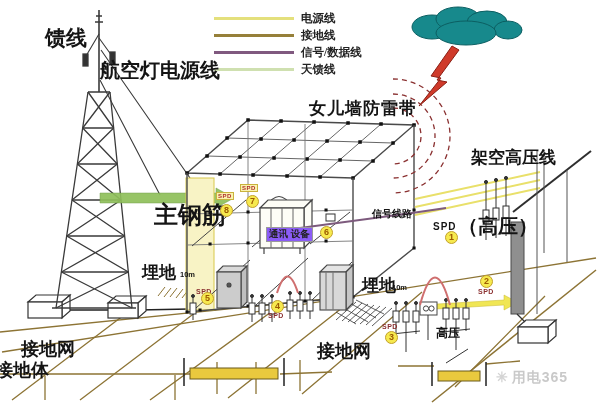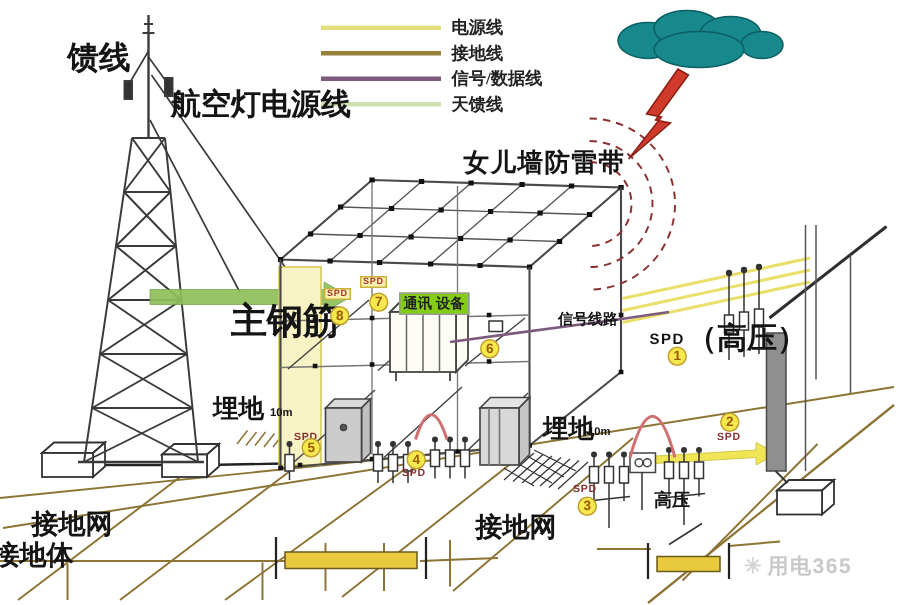--- a/index.html
+++ b/index.html
@@ -3,22 +3,22 @@
 <meta charset="utf-8">
 <style>
   html,body{margin:0;padding:0;background:#fff;}
   .stage{position:relative;width:600px;height:403px;background:#ffffff;overflow:hidden;
          font-family:"Liberation Serif", serif;}
   .stage svg{position:absolute;left:0;top:0;}
   .lbl{position:absolute;white-space:nowrap;color:#141414;font-weight:bold;line-height:1.1;}
   .spd-tiny{position:absolute;font-family:"Liberation Sans",sans-serif;font-weight:bold;
             font-size:7px;color:#8a2f2f;letter-spacing:.5px;white-space:nowrap;}
   .spd-chip{background:#faf3ae;border:1px solid #c9b23c;padding:0 1px;font-size:6px;color:#b03030;}
-  .box-label{background:#84cc16;border:1px solid #9a9a9a;padding:0 2px;
-             font:bold 9.5px "Liberation Sans",sans-serif;color:#222;}
+  .box-label{background:#8b5cf6;border:1px solid #9a9a9a;padding:0 2px;
+             font:bold 9.5px "Liberation Sans",sans-serif;color:#222;margin-top:32px;}
   .badge{position:absolute;width:13px;height:13px;border-radius:50%;background:#f6e94e;
          border:1px solid #c2a02c;color:#9c5a00;box-sizing:border-box;text-align:center;
          font:bold 9px/11px "Liberation Sans",sans-serif;}
   .legend{position:absolute;left:214px;top:10px;}
   .legend-row{display:flex;align-items:center;gap:7px;height:17px;}
   .legend-line{width:80px;height:3px;display:inline-block;}
   .legend-label{font-family:"Liberation Serif",serif;font-size:11.5px;font-weight:bold;color:#222;}
   .watermark{position:absolute;left:496px;top:369px;color:#c9c9c9;letter-spacing:1px;
              font:bold 14px "Liberation Sans",sans-serif;}
   .watermark .mark{margin-right:3px;color:#d4d4d4;}
@@ -251,25 +251,26 @@
     <span class="legend-line" style="background: rgb(128, 89, 127);"></span>
     <span class="legend-label">信号/数据线</span>
   </div>
   <div class="legend-row">
     <span class="legend-line" style="background: rgb(207, 224, 176);"></span>
     <span class="legend-label">天馈线</span>
   </div>
 </div>
 
 <div class="lbl" style="left:45px;top:27px;font-size:21px;">馈线</div>
-<div class="lbl" style="left:114px;top:59px;font-size:20px;">航空灯电源线</div>
+<div class="lbl" style="left:100px;top:59px;font-size:20px;">航空灯电源线</div>
 <div class="lbl" style="left:267px;top:100px;font-size:17px;letter-spacing:1px;margin-left:42px;">女儿墙防雷带</div>
 <div class="lbl" style="left:154px;top:202px;font-size:24px;">主钢筋</div>
 <div class="lbl box-label" style="left:266px;top:195px;">通讯 设备</div>
 <div class="lbl" style="left:372px;top:208px;font-size:10px;font-weight:bold;">信号线路</div>
+<div class="lbl" style="left:471px;top:149px;font-size:17px;">架空高压线</div>
 <div class="lbl" style="left:433px;top:221px;font-size:10px;letter-spacing:1px;font-family:'Liberation Sans',sans-serif;">SPD</div>
 <div class="lbl" style="left:458px;top:215px;font-size:20px;">（高压）</div>
 <div class="lbl" style="left:142px;top:264px;font-size:17px;">埋地</div>
 <div class="lbl" style="left:180px;top:271px;font-size:7.5px;font-family:'Liberation Sans',sans-serif;">10m</div>
 <div class="lbl" style="left:362px;top:277px;font-size:17px;">埋地</div>
 <div class="lbl" style="left:392px;top:284px;font-size:7.5px;font-family:'Liberation Sans',sans-serif;">10m</div>
 <div class="lbl" style="left:21px;top:340px;font-size:18px;">接地网</div>
 <div class="lbl" style="left:-5px;top:361px;font-size:18px;">接地体</div>
 <div class="lbl" style="left:317px;top:342px;font-size:18px;">接地网</div>
 <div class="lbl" style="left:436px;top:328px;font-size:12px;font-family:Liberation Mono, monospace;">高压</div>

